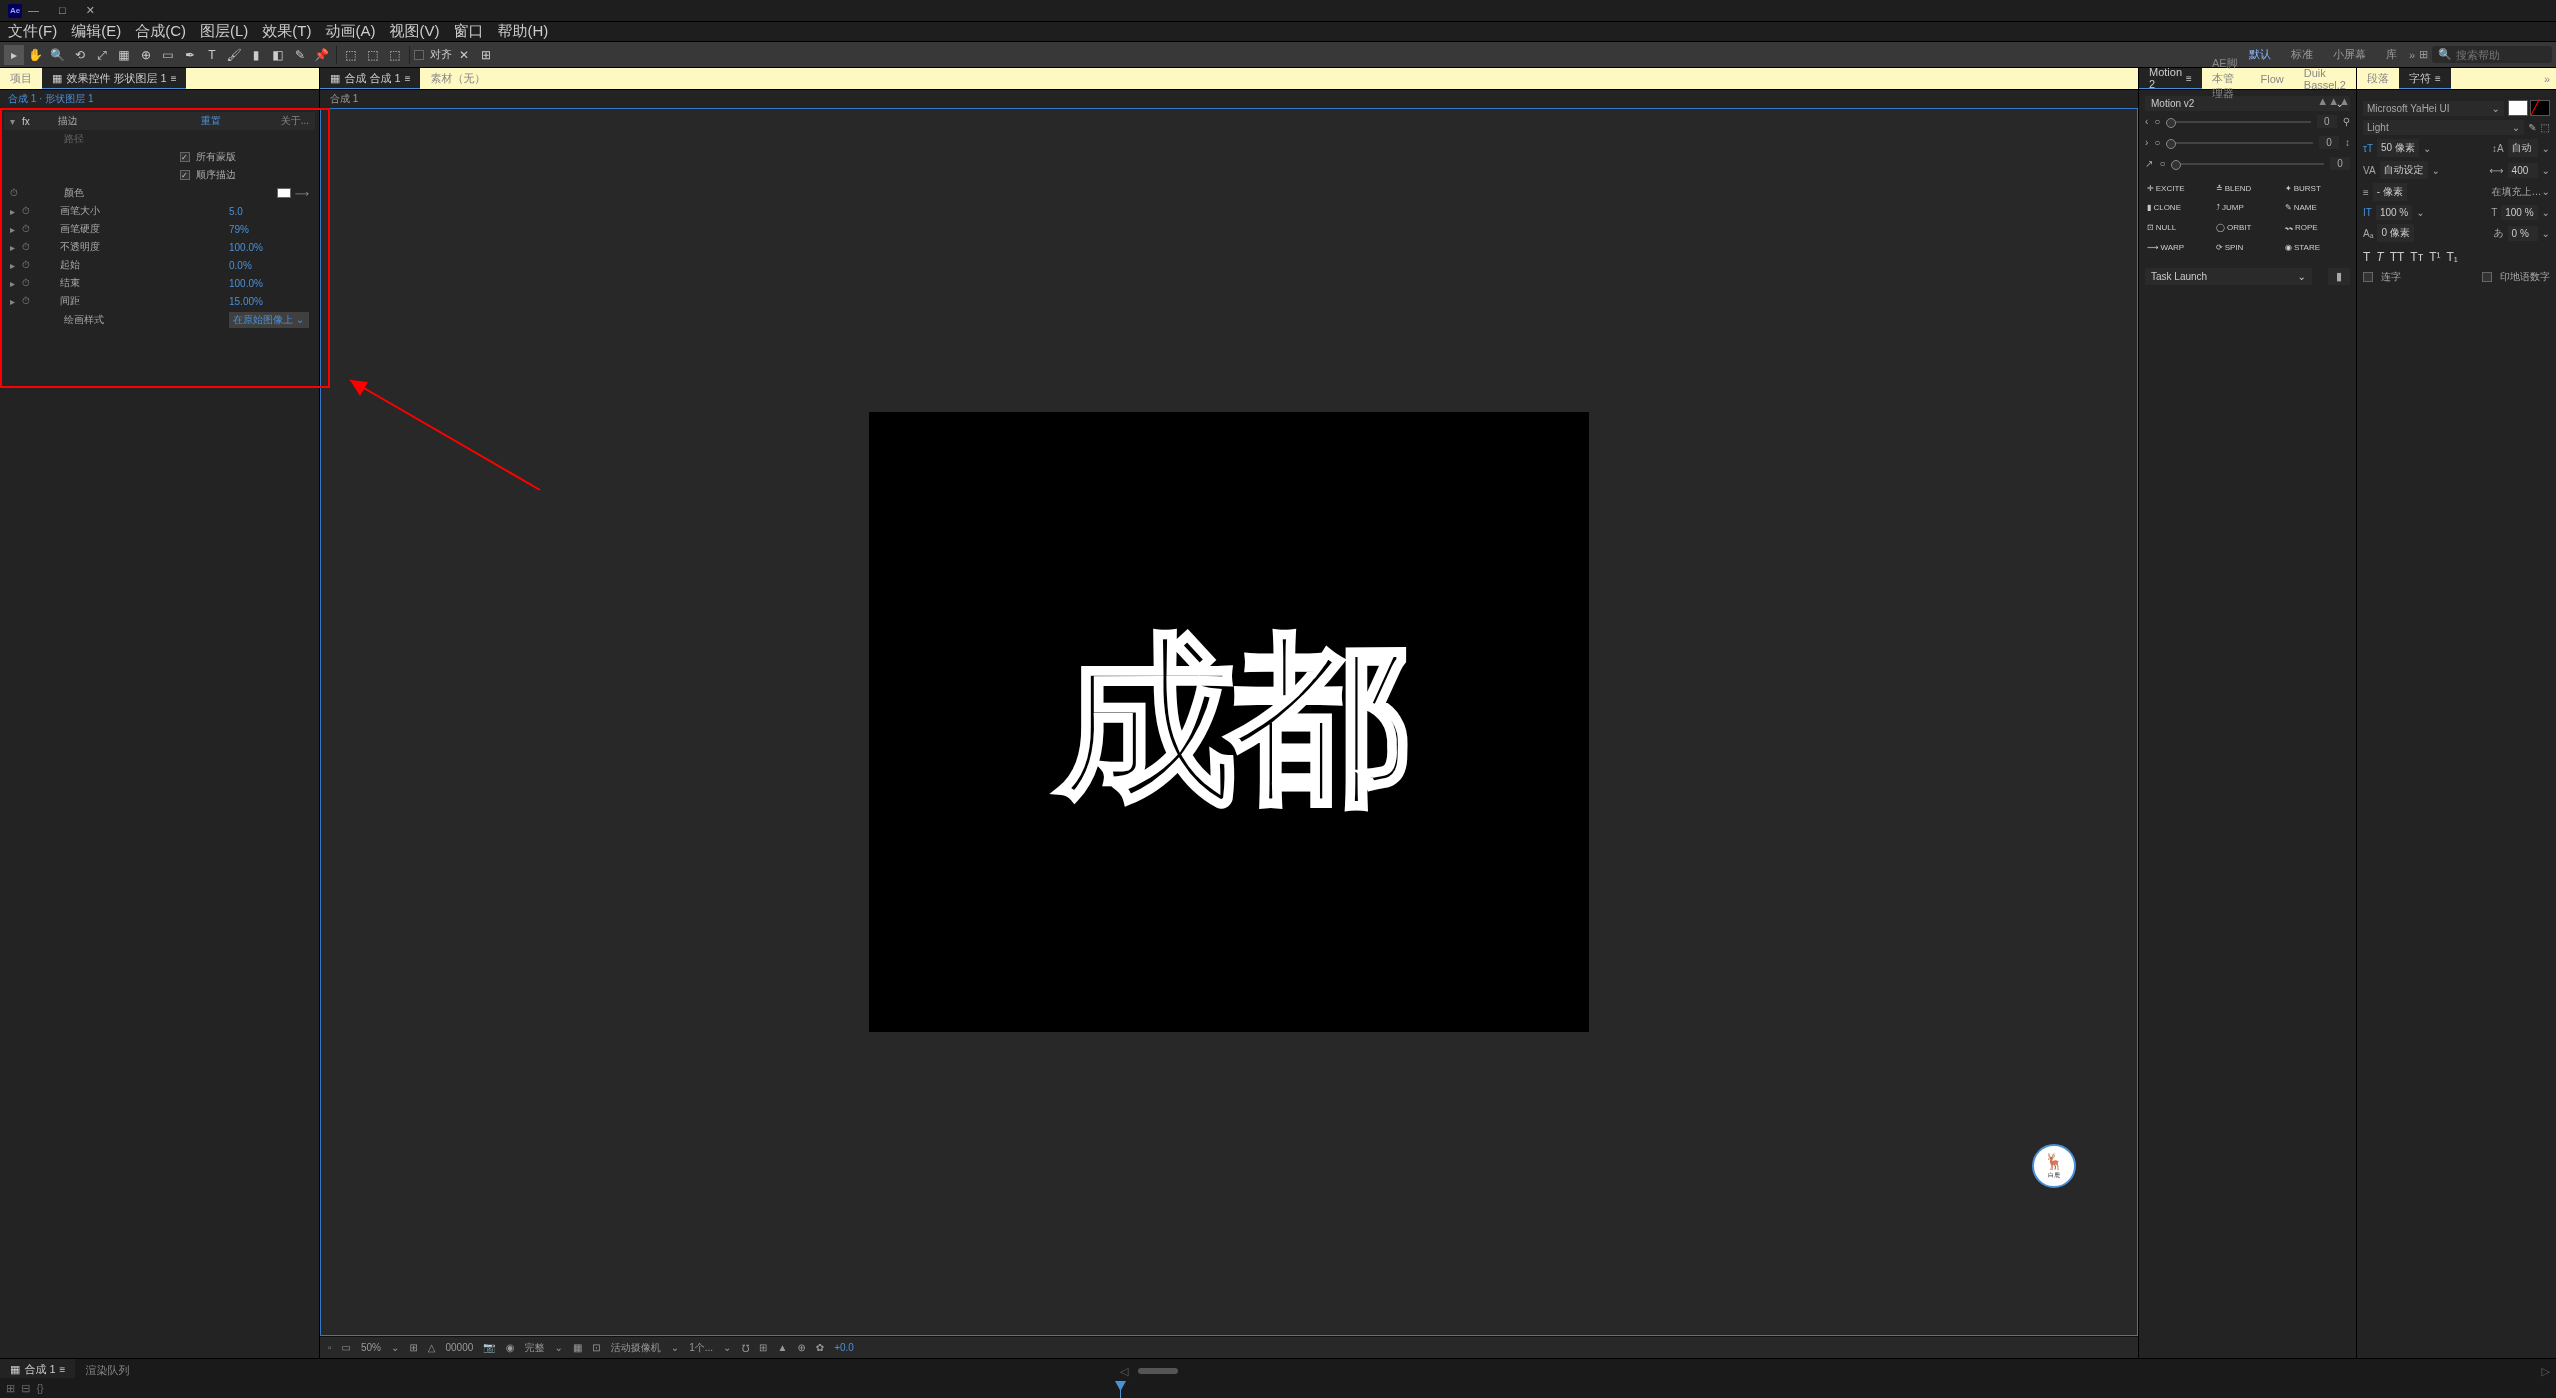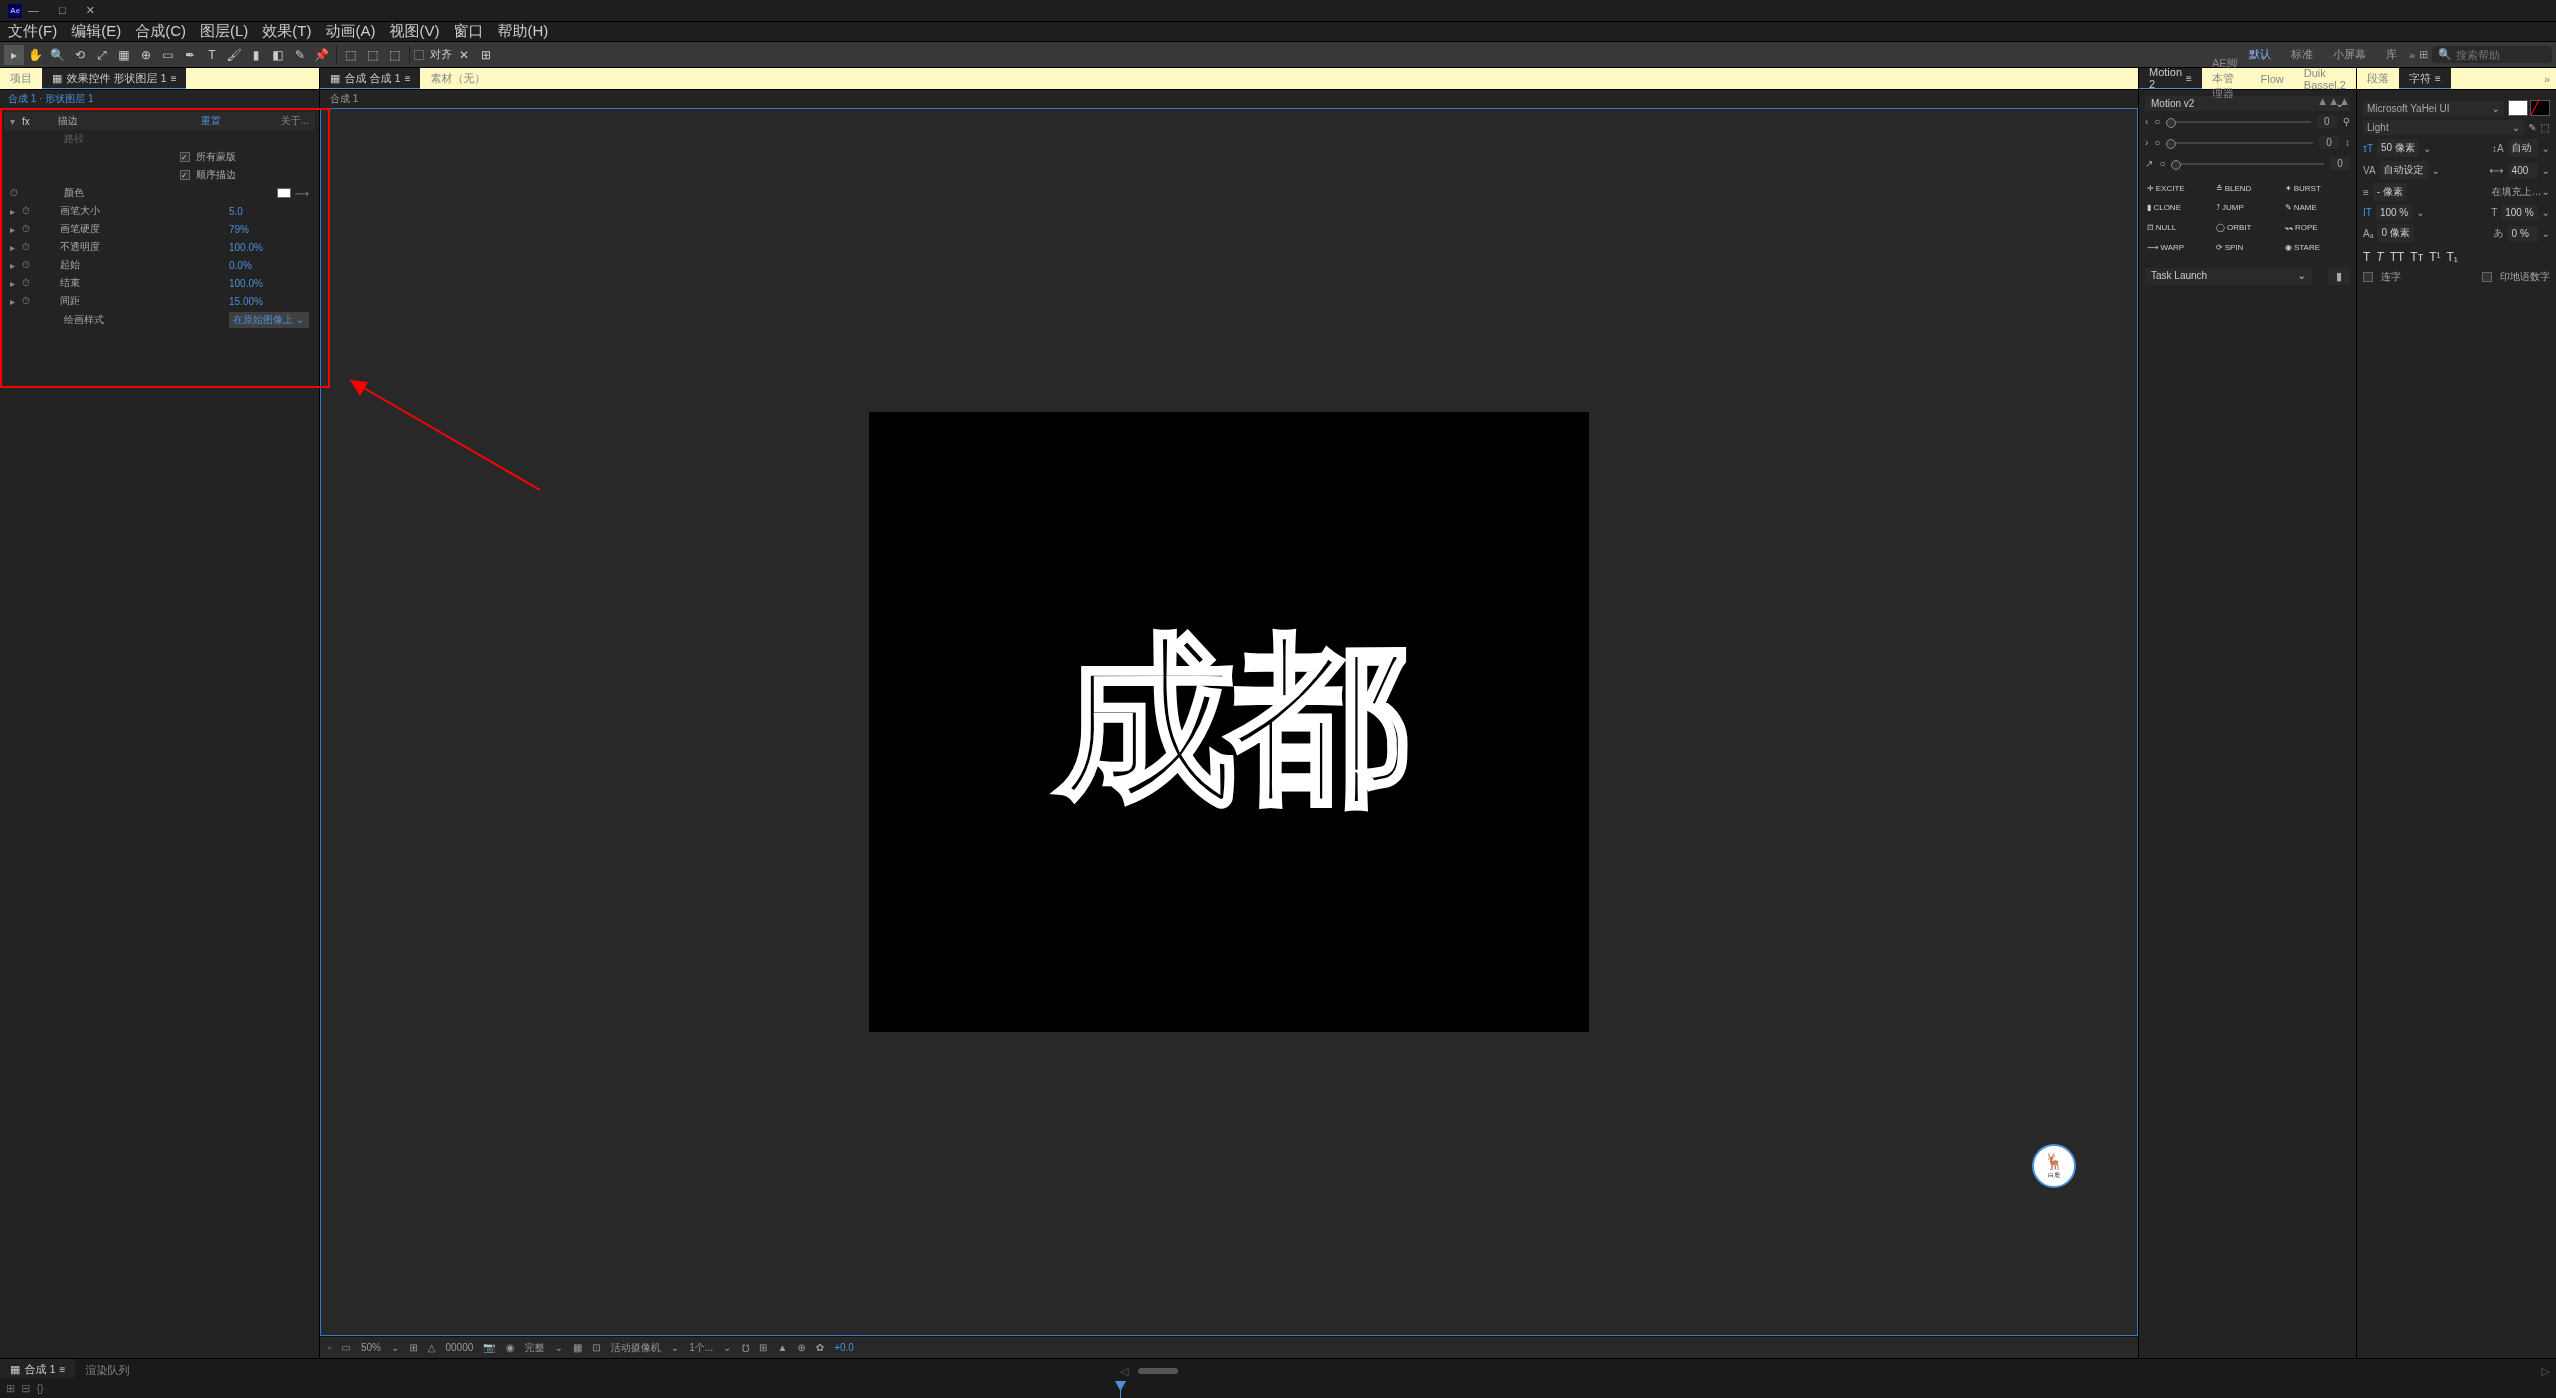--- a/index.html
+++ b/index.html
@@ -52,21 +52,21 @@
 .checkbox-icon { width: 10px; height: 10px; border: 1px solid #666; background: #333; display: inline-block; }
 .checkbox-icon.checked::after { content: "✓"; color: #ccc; font-size: 8px; position: relative; top: -2px; }
 .color-swatch { width: 14px; height: 10px; background: #fff; border: 1px solid #666; display: inline-block; }
 .comp-viewer { flex: 1; background: #282828; display: flex; align-items: center; justify-content: center; position: relative; border: 1px solid #3478c7; }
 .comp-canvas { background: #000; width: 720px; height: 620px; display: flex; align-items: center; justify-content: center; }
 .comp-text { font-size: 180px; font-weight: bold; color: transparent; -webkit-text-stroke: 4px #fff; font-family: "Microsoft YaHei", sans-serif; letter-spacing: -8px; }
 .comp-footer { height: 22px; background: #282828; display: flex; align-items: center; padding: 0 8px; gap: 10px; font-size: 10px; color: #999; border-top: 1px solid #111; }
 
 
 .motion-panel { padding: 6px; }
-.motion-dropdown { background: #2a2a2a; padding: 2px 6px; font-size: 10px; color: #ccc; display: flex; justify-content: space-between; align-items: flex-start; }
+.motion-dropdown { background: #2a2a2a; padding: 2px 6px; font-size: 10px; color: #ccc; display: flex; justify-content: space-between; align-items: center; }
 .slider-row { display: flex; align-items: center; gap: 6px; margin: 8px 0; font-size: 10px; }
 .slider-row .slider { flex: 1; height: 2px; background: #444; position: relative; }
 .slider-row .slider::after { content: ""; position: absolute; left: 0; top: -3px; width: 8px; height: 8px; border-radius: 50%; border: 1px solid #888; background: #333; }
 .slider-row .num { width: 20px; text-align: center; background: #2a2a2a; padding: 1px; }
 .action-grid { display: grid; grid-template-columns: repeat(3, 1fr); gap: 2px; margin-top: 10px; }
 .action-btn { padding: 4px 2px; font-size: 8px; color: #ccc; display: flex; align-items: center; gap: 2px; cursor: pointer; }
 .task-launch { margin-top: 12px; display: flex; gap: 16px; }
 
 
 .char-panel { padding: 6px; }

